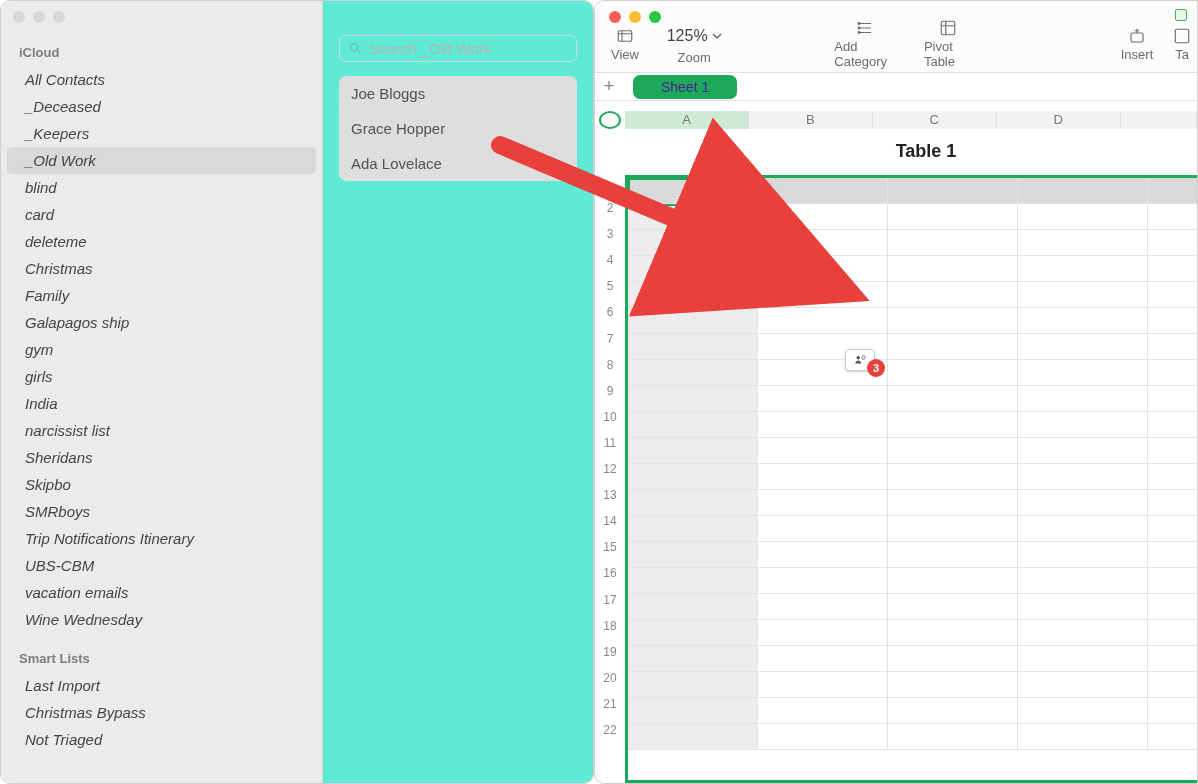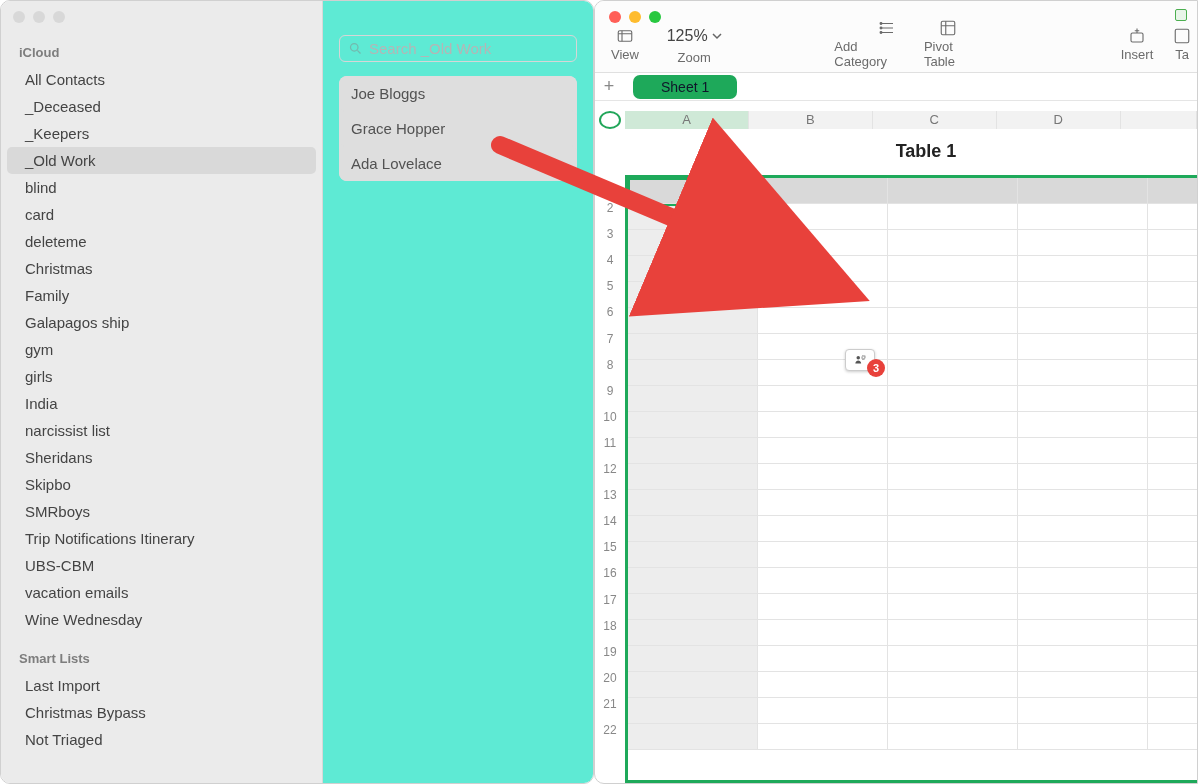--- a/index.html
+++ b/index.html
@@ -17,21 +17,21 @@
   }
   .traffic { display:flex; gap:8px; padding:10px 12px 4px 12px; }
   .traffic span { width:12px; height:12px; border-radius:50%; display:inline-block; }
   .traffic .close { background:#d8d8d8; }
   .traffic .min   { background:#d8d8d8; }
   .traffic .max   { background:#d8d8d8; }
   .section-header {
     color:#7d7d7d; font-weight:600; font-size:13px;
     padding:18px 0 6px 18px;
   }
-  .group-list { list-style:none; }
+  .group-list { list-style:none;font-style:italic; }
   .group-item {
     color:#444; font-size:15px; padding:5px 18px; cursor:default;
     border-radius:5px; margin:0 6px;
   }
   .group-item.selected { background:#d9d9d9; }
   
   .contacts-main {
     flex:1; background:#5eead4; height:100%;
   }
   .search-wrap {
@@ -71,26 +71,26 @@
   .green-dot { position:absolute; right:10px; top:8px; width:12px;height:12px; border-radius:2px;
     border:1px solid #4caf50; background:#e8f5e9;}
   .toolbar { display:flex; position:absolute; bottom:0; left:0; right:0; height:56px;
     align-items:center; }
   .tool { display:flex; flex-direction:column; align-items:center; justify-content:center;
     font-size:13px; color:#6b6b6b; min-width:60px; padding:0 14px; gap:2px;}
   .tool svg { width:18px; height:18px; stroke:#6b6b6b; fill:none; stroke-width:1.5;}
   .zoom-box { display:flex; align-items:center; gap:4px; font-size:16px; color:#444;
     border:1px solid transparent; padding:2px 4px; border-radius:4px;}
   .zoom-box svg{width:10px;height:10px;fill:#666;}
-  .tool.addcat { margin-left:87px;align-items:flex-end; }
+  .tool.addcat { margin-left:87px; }
   .tool.insert { margin-left:120px; }
 
   .sheet-bar { height:28px; display:flex; align-items:center; border-bottom:1px solid #e5e5e5; }
   .sheet-add { width:28px; text-align:center; color:#888; font-size:18px; cursor:default;}
-  .sheet-tab { background:#1ea95a; color:#0f172a; font-size:14px; font-weight:500;
+  .sheet-tab { background:#1ea95a; color:#4c1d95; font-size:14px; font-weight:500;
     padding:4px 28px; border-radius:7px; margin-left:10px;}
 
   .sheet-area { position:relative; height:calc(100% - 100px); overflow:hidden; }
   .col-headers { display:flex; position:absolute; top:10px; left:30px; right:0;}
   .corner { position:absolute; top:10px; left:4px; width:22px; height:18px;
     border:2px solid #22a65a; border-radius:50%; }
   .col-h { text-align:center; font-size:13px; color:#777; border-right:1px solid #e3e3e3;
     background:#f2f2f2; height:18px; line-height:18px;}
   .col-h.A{width:130px; background:#cfe9d7;} .col-h.B{width:130px;} .col-h.C{width:130px;}
   .col-h.D{width:130px;} .col-h.E{width:80px;}

